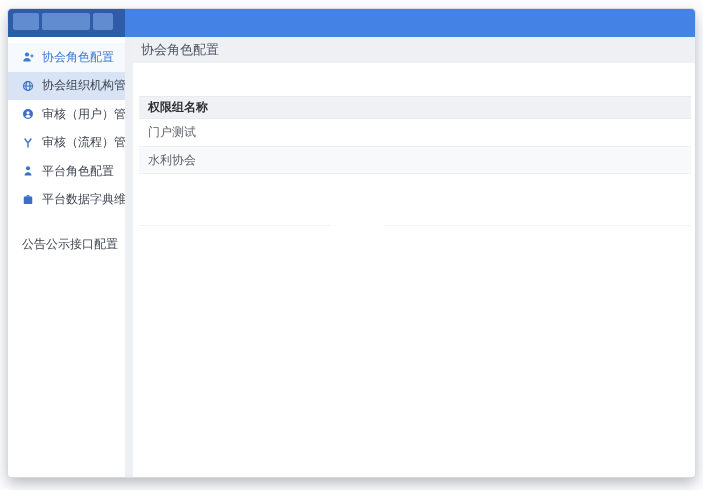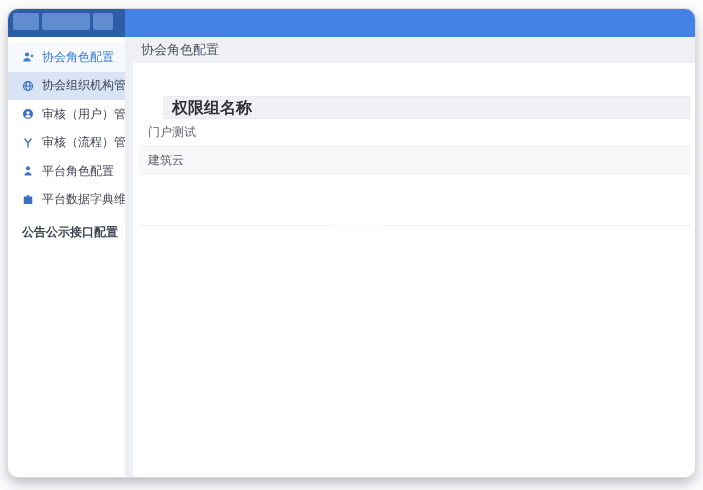--- a/index.html
+++ b/index.html
@@ -1,45 +1,45 @@
 <!DOCTYPE html>
 <html style="--topbar-blue: #4482e5; --logo-bg: #2e5ca6; --logo-blob: #6690d3; --active-blue: #3a7bd5; --highlight-bg: #d8e4f6; --title-band-bg: #eef0f4; --table-header-bg: #eff1f5; --stripe-bg: #f8f9fb; --border: #e8ebf0; --row-text: #5c6269;"><head>
 <meta charset="utf-8">
 <style>
   html,body{margin:0;padding:0;width:703px;height:490px;overflow:hidden;
     font-family:"Liberation Sans","DejaVu Sans",sans-serif;background:#fdfdfe;}
-  .window{position:absolute;left:8px;top:9px;width:687px;height:468px;border-radius:10px;
+  .window{position:absolute;left:8px;top:9px;width:687px;height:468px;border-radius:4px;
     background:#fff;overflow:hidden;box-shadow:0 0 0 1px #d9dbe0,0 6px 14px rgba(96,101,112,.45);
     display:flex;flex-direction:column;}
   
   .topbar{height:28px;flex:0 0 28px;display:flex;}
   .logo-block{width:117px;flex:0 0 117px;background:var(--logo-bg);display:flex;align-items:center;
     gap:3px;padding:4px 5px 7px 5px;box-sizing:border-box;}
   .logo-blob{background:var(--logo-blob);border-radius:2px;height:100%;opacity:.92;}
   .blob-a{width:26px;}.blob-b{width:48px;}.blob-c{width:20px;}
   .topbar-rest{flex:1;background:var(--topbar-blue);}
   
   .body{flex:1;display:flex;min-height:0;}
   .sidebar{width:117px;flex:0 0 117px;background:#fff;padding-top:6px;box-sizing:border-box;}
   .menu-item{height:28.5px;display:flex;align-items:center;padding-left:14px;gap:8px;
     font-size:12px;color:#3f4550;cursor:pointer;white-space:nowrap;}
   .menu-item .mi-icon{width:12px;height:12px;flex:0 0 12px;display:inline-flex;color:#3a6fc4;}
   .menu-item.active{color:var(--active-blue);background:#f6f9fe;}
   .menu-item.active .mi-icon{color:var(--active-blue);}
   .menu-item.highlighted{background:var(--highlight-bg);}
-  .menu-item.extra-gap{margin-top:4px;font-weight:bold;}
+  .menu-item.extra-gap{margin-top:16px;}
   .gutter{width:8px;flex:0 0 8px;background:#edeff3;}
   .main{flex:1;display:flex;flex-direction:column;background:#fff;min-width:0;}
   .title-bar{height:26px;flex:0 0 26px;background:var(--title-band-bg);display:flex;
     align-items:center;padding-left:8px;font-size:13px;color:#4f5663;}
   .content{flex:1;position:relative;margin:0 4px 0 6px;background:#fff;}
   .card-top-space{height:33px;}
   .thead{height:21px;line-height:21px;background:var(--table-header-bg);
     border-top:1px solid var(--border);border-bottom:1px solid var(--border);
-    font-size:16px;font-weight:bold;color:#303133;padding-left:9px;margin-left:24px;}
+    font-size:12px;font-weight:bold;color:#303133;padding-left:9px;}
   .trow{height:26.5px;line-height:26.5px;border-bottom:1px solid #eef0f4;
     font-size:12px;color:var(--row-text);padding-left:9px;cursor:pointer;}
   .trow:nth-child(even){background:var(--stripe-bg);}
   .table-footer-space{height:51px;border-bottom:1px solid #f0f2f6;}
   .loading-circle{position:absolute;left:189px;top:144px;width:58px;height:58px;
     border-radius:50%;background:rgba(255,255,255,.78);pointer-events:none;}
 </style>
 </head>
 <body>
 
@@ -130,21 +130,21 @@
         <div class="card-top-space"></div>
 
         <div class="thead">权限组名称</div>
 
         <div class="tbody">
 
         <div class="trow">
               <span>门户测试</span>
             </div>
             <div class="trow">
-              <span>建筑云</span>
+              <span>水利协会</span>
             </div>
           </div>
 
         <div class="table-footer-space"></div>
         <div class="loading-circle"></div>
       </div>
     </main>
 
   </div>
 </div>

